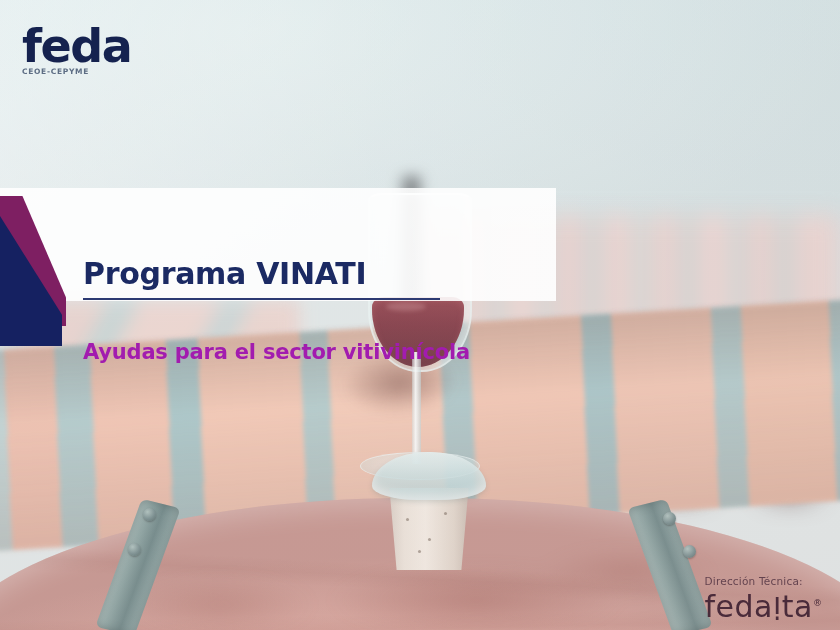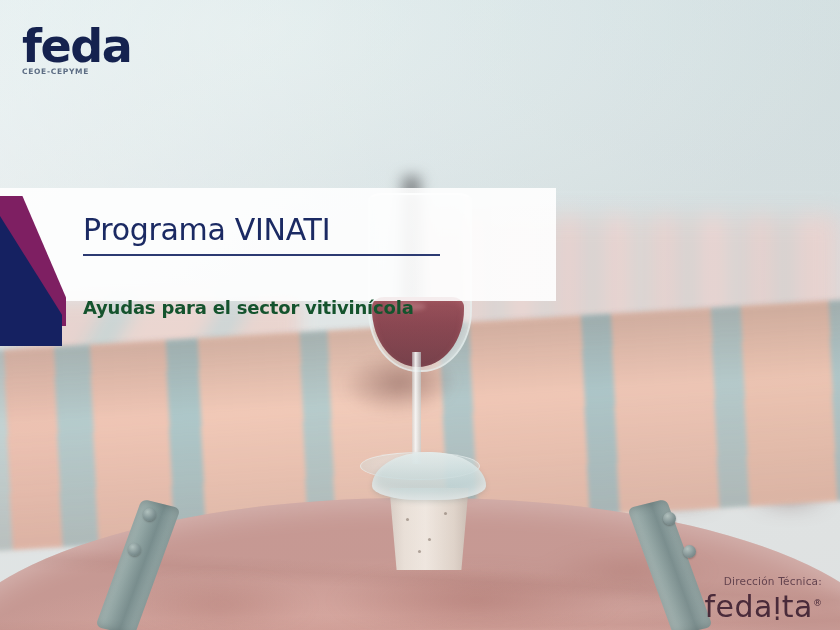--- a/index.html
+++ b/index.html
@@ -314,49 +314,49 @@
     clip-path: polygon(0 0, 100% 76%, 100% 100%, 0 100%);
   }
 
   .title-block {
     position: absolute;
     left: 83px; top: 212px;
     width: 420px;
   }
   .title-main {
     font-family: "DejaVu Sans", sans-serif;
-    font-weight: 400;
+    font-weight: 700;
     font-size: 30px;
     line-height: 36px;
     letter-spacing: -.3px;
     color: #1b2a63;
     white-space: nowrap;
+    margin-top: 44px;
   }
   .title-rule {
     width: 357px;
     height: 2px;
     background: #2c3a72;
     margin: 6px 0 7px 0;
   }
   .title-sub {
     font-family: "DejaVu Sans", sans-serif;
     font-weight: 700;
-    font-size: 18px;
+    font-size: 21px;
     line-height: 24px;
     letter-spacing: -.2px;
-    color: #14532d;
+    color: #a21caf;
     white-space: nowrap;
     margin-top: 40px;
   }
 
   
   .credit {
     position: absolute;
     right: 18px; bottom: 8px;
-    text-align: right;
   }
   .credit-label {
     font-family: "DejaVu Sans", sans-serif;
     font-size: 10.5px;
     letter-spacing: .2px;
     color: #5b3b48;
     margin-bottom: 1px;
     opacity: .92;
   }
   .credit-brand {

